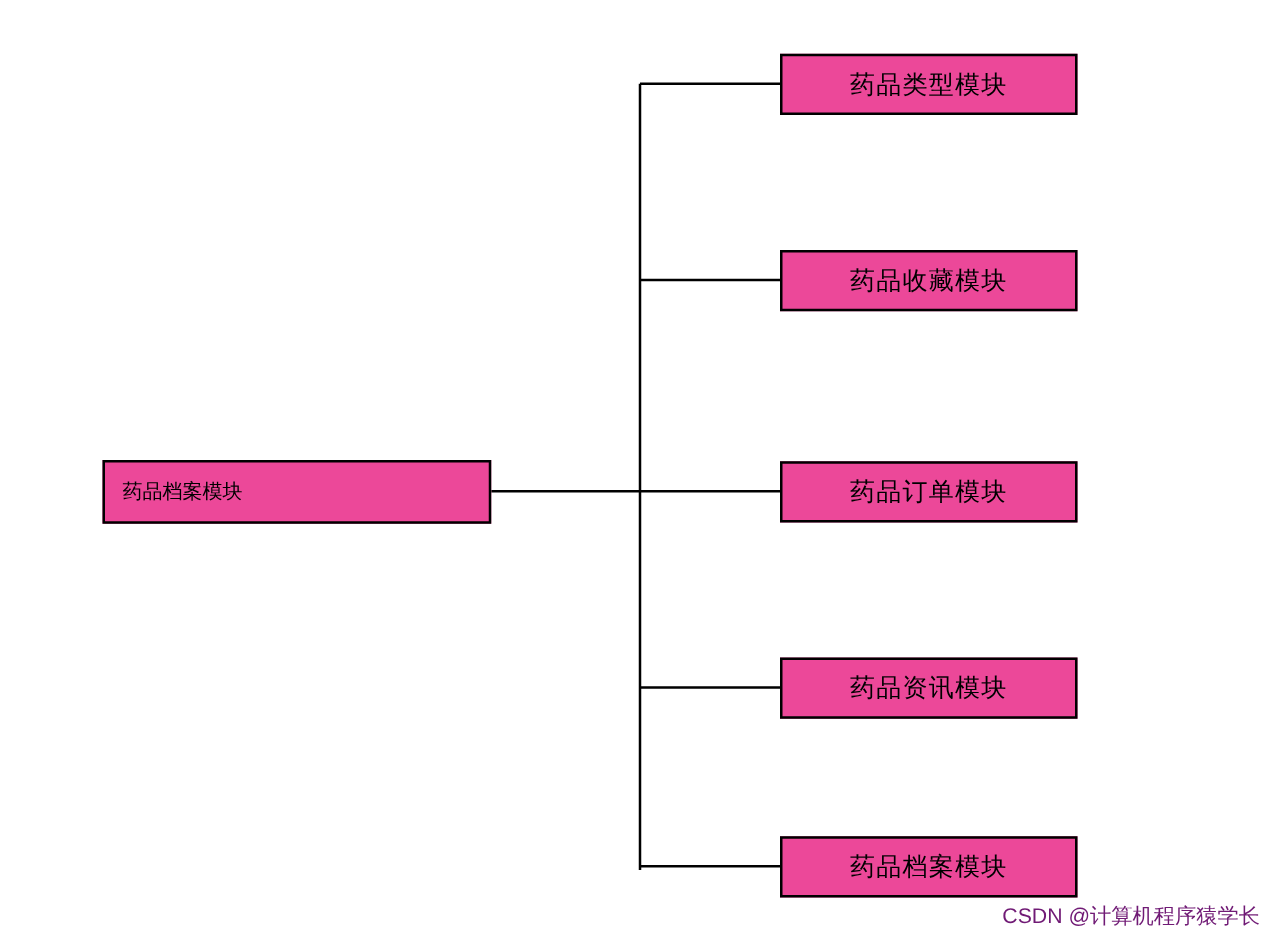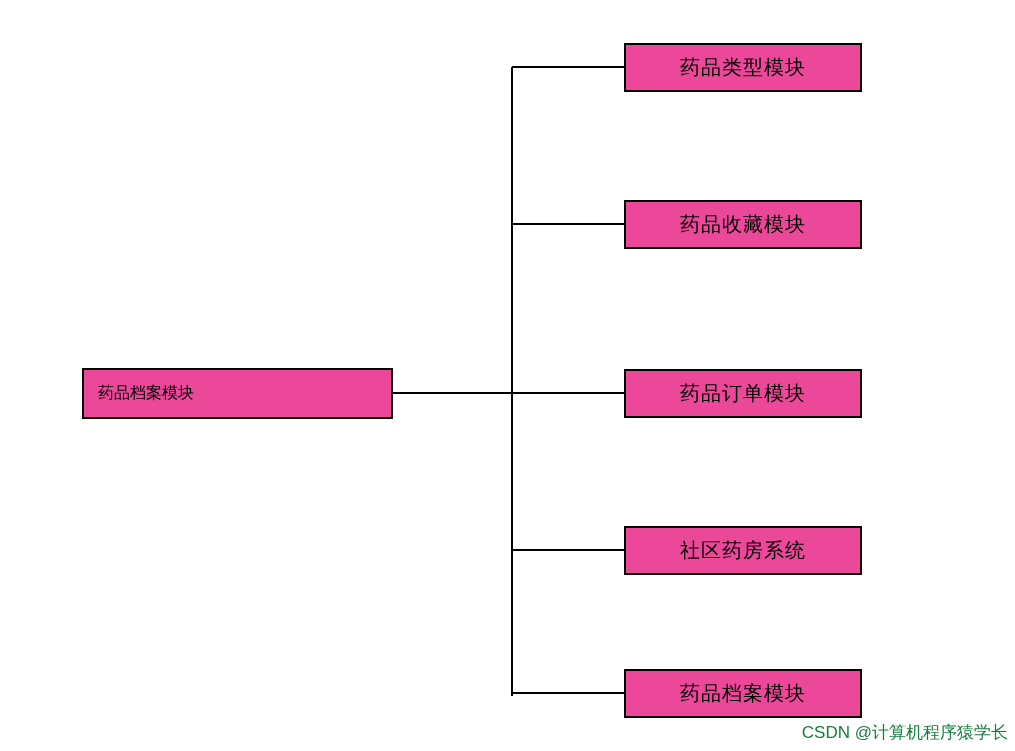--- a/index.html
+++ b/index.html
@@ -49,21 +49,21 @@
   .branch { height: 2px; left: 512px; width: 112px; }
   .br-0 { top: 66px; }
   .br-1 { top: 223px; }
   .br-2 { top: 392px; left: 393px; width: 231px; }
   .br-3 { top: 549px; }
   .br-4 { top: 692px; }
   .watermark {
     position: absolute;
     right: 7px; top: 721px;
     font-size: 17px;
-    color: #15803d;
+    color: #701a75;
     font-family: "Liberation Sans", "DejaVu Sans", sans-serif;
     white-space: nowrap;
   }
 </style>
 </head>
 <body>
 
 <div class="canvas">
 
   <div class="line trunk"></div>
@@ -80,21 +80,21 @@
   <div class="node module-node mod-0">
     <span>药品类型模块</span>
   </div>
   <div class="node module-node mod-1">
     <span>药品收藏模块</span>
   </div>
   <div class="node module-node mod-2">
     <span>药品订单模块</span>
   </div>
   <div class="node module-node mod-3">
-    <span>社区药房系统</span>
+    <span>药品资讯模块</span>
   </div>
   <div class="node module-node mod-4">
     <span>药品档案模块</span>
   </div>
 
   <div class="watermark">CSDN @计算机程序猿学长</div>
 
 </div>
 
 </body></html>

